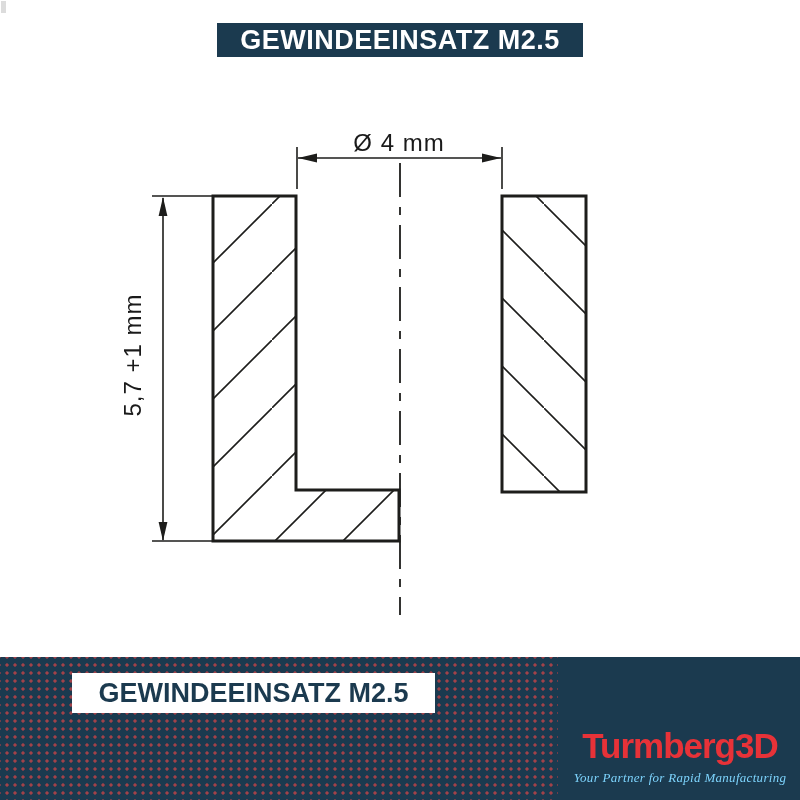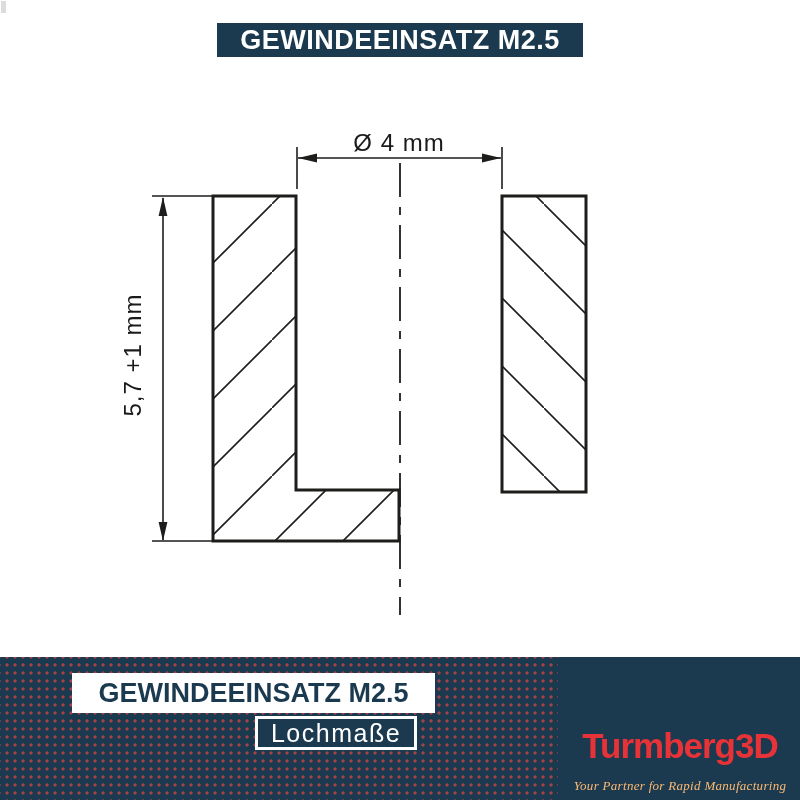--- a/index.html
+++ b/index.html
@@ -52,21 +52,21 @@
   }
   .footer-subtitle-box span{
     color:#ffffff;font-size:25px;font-weight:400;letter-spacing:1.5px;white-space:nowrap;
   }
   .brand{position:absolute;left:560px;top:71px;width:240px;text-align:center;}
   .brand-name{
     color:var(--brand_red,#e73238);font-size:35px;font-weight:bold;letter-spacing:-1px;
     line-height:36px;white-space:nowrap;
   }
   .brand-tagline{
-    margin-top:14px;color:#fdba74;font-size:13px;font-style:italic;letter-spacing:.3px;
+    margin-top:6px;color:#7dd3fc;font-size:13px;font-style:italic;letter-spacing:.3px;
     font-family:cursive;white-space:nowrap;
   }
 </style>
 </head>
 <body>
 
 <div>
 
   <div class="corner-artifact"></div>
 
@@ -105,23 +105,20 @@
     <text class="dim-text" transform="translate(141,355) rotate(-90)" text-anchor="middle">5,7 +1 mm</text>
   </svg>
 
   <div class="footer-band">
     <div class="dot-pattern"></div>
 
     <div class="footer-title-box">
       <span>GEWINDEEINSATZ M2.5</span>
     </div>
 
-    <div class="footer-subtitle-box">
-      <span>Lochmaße</span>
-    </div>
 
     <div class="brand">
       <div class="brand-name">Turmberg3D</div>
       <div class="brand-tagline">Your Partner for Rapid Manufacturing</div>
     </div>
   </div>
 
 </div>
 
 </body></html>

